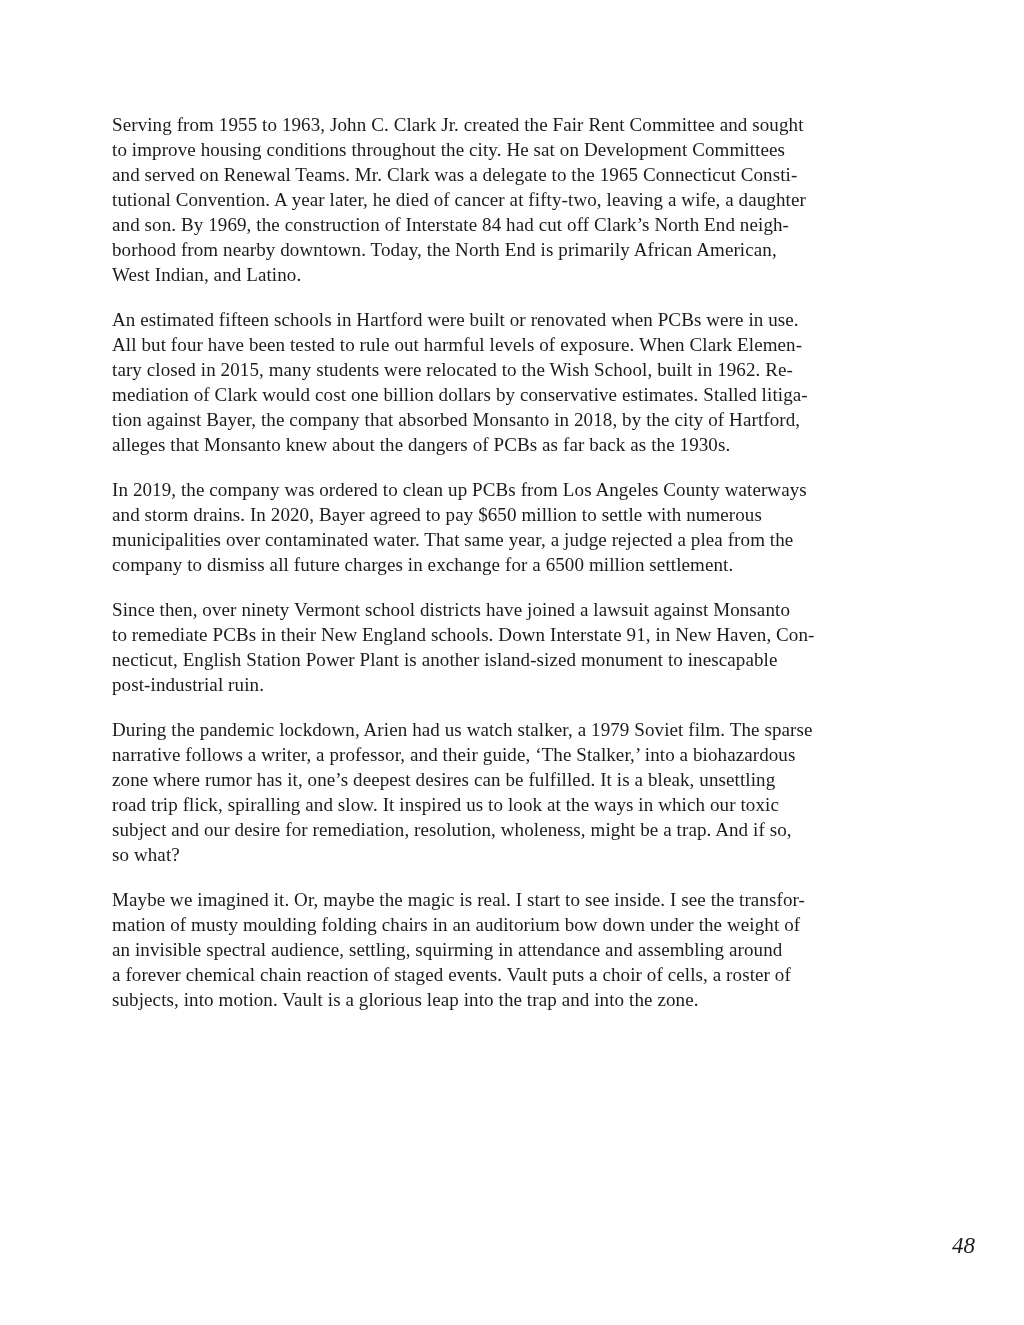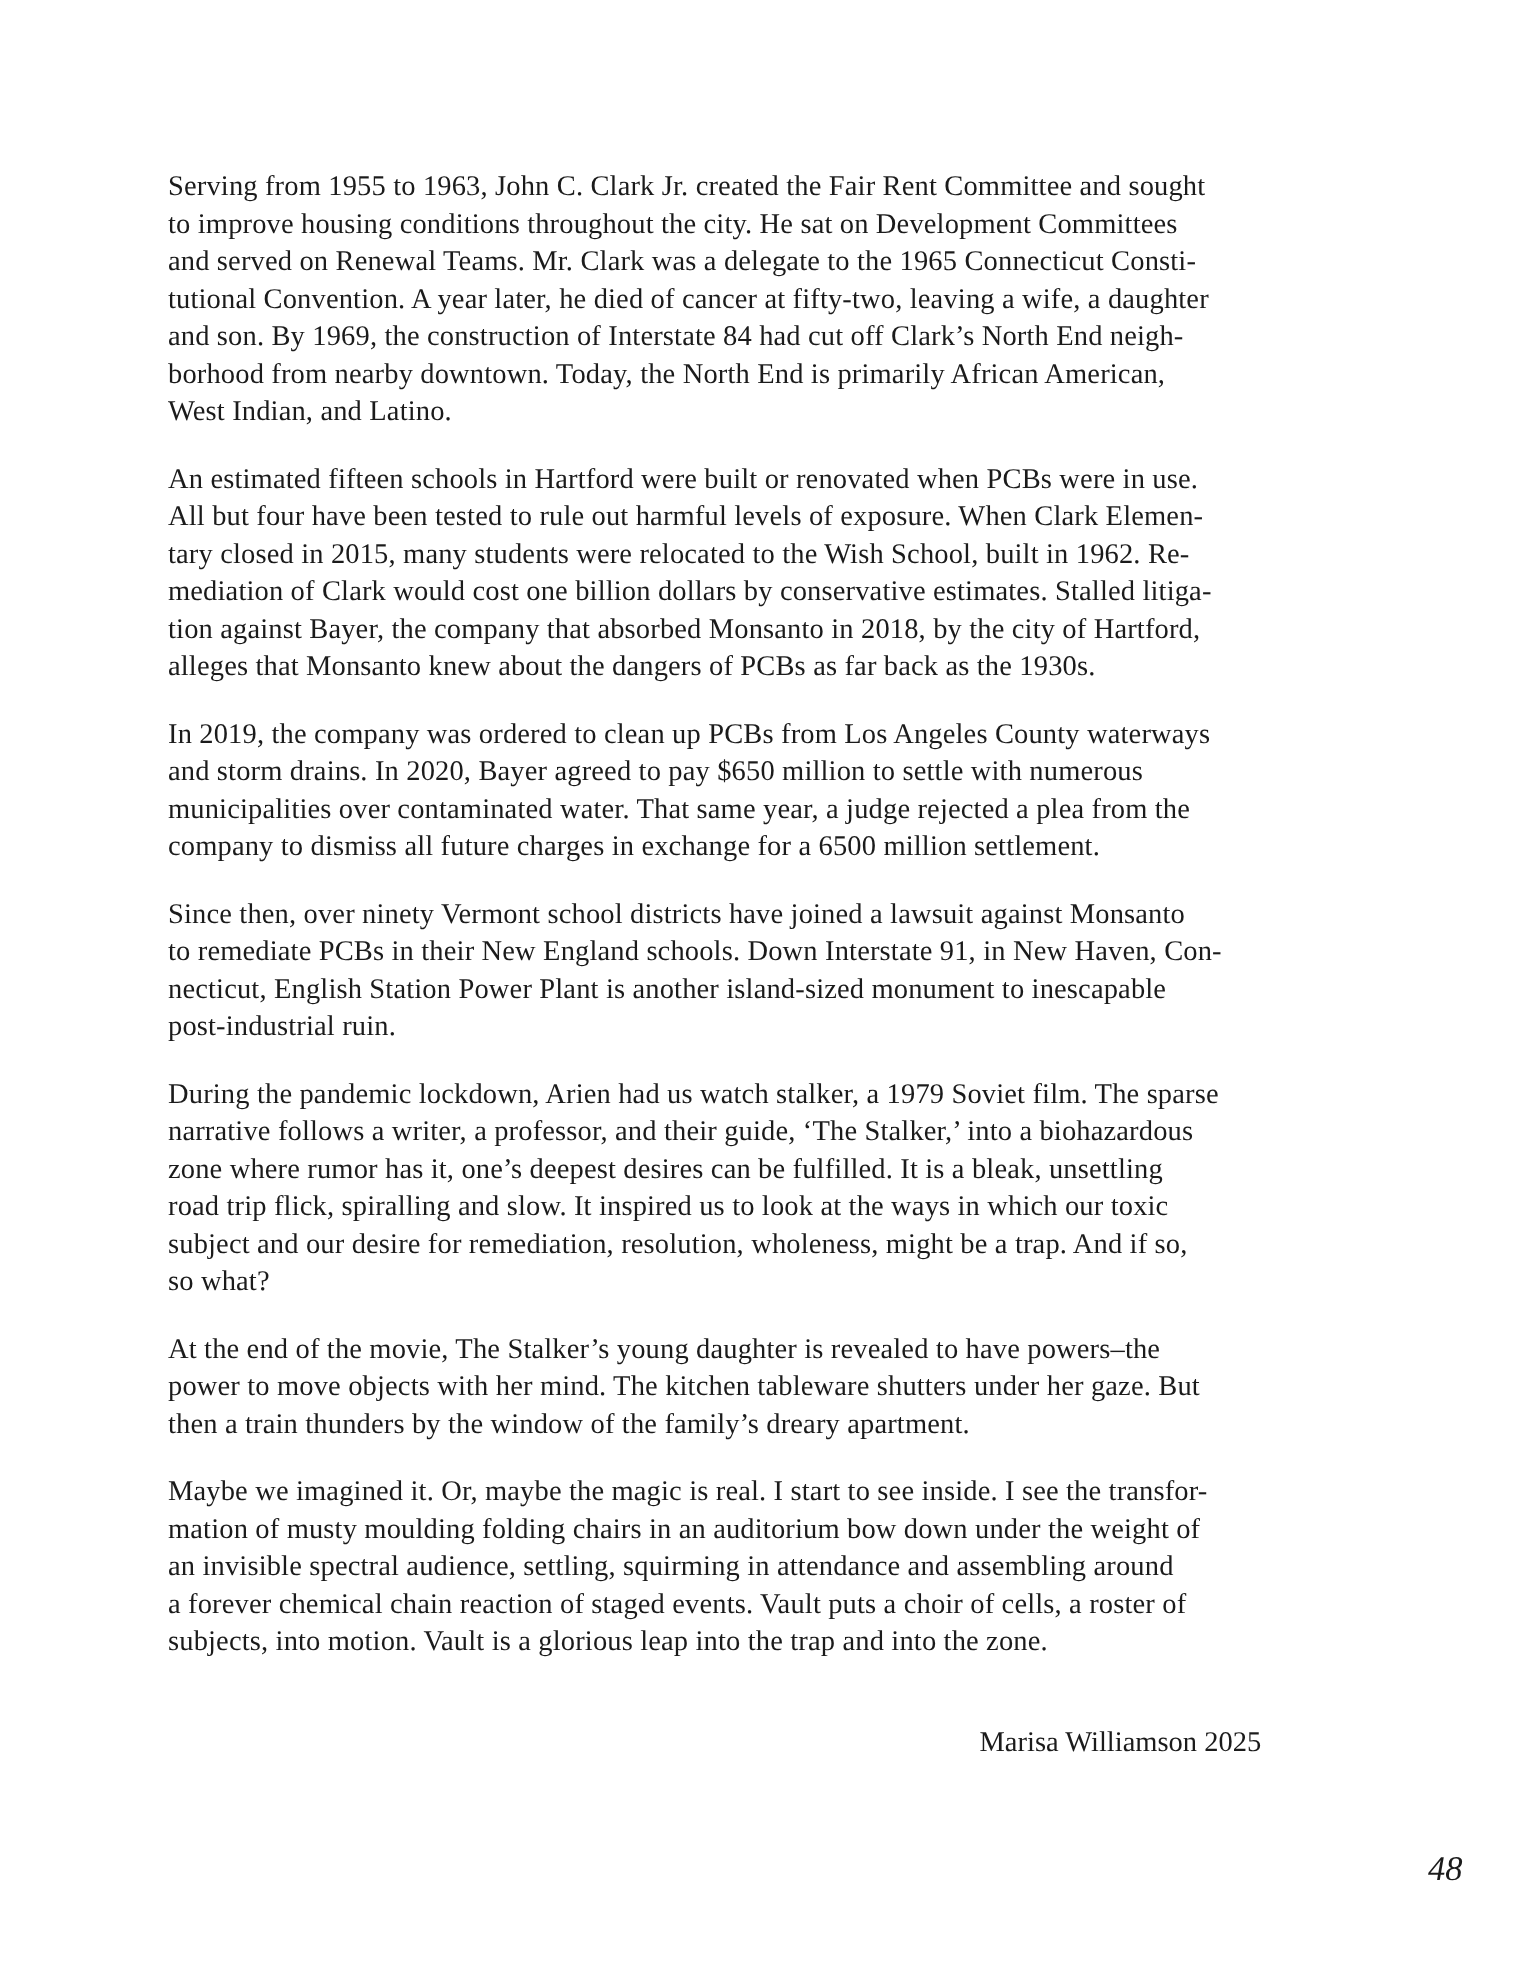--- a/index.html
+++ b/index.html
@@ -70,24 +70,20 @@
     <p class="paragraph">Since then, over ninety Vermont school districts have joined a lawsuit against Monsanto
 to remediate PCBs in their New England schools. Down Interstate 91, in New Haven, Con-
 necticut, English Station Power Plant is another island-sized monument to inescapable
 post-industrial ruin.</p>
     <p class="paragraph">During the pandemic lockdown, Arien had us watch stalker, a 1979 Soviet film. The sparse
 narrative follows a writer, a professor, and their guide, ‘The Stalker,’ into a biohazardous
 zone where rumor has it, one’s deepest desires can be fulfilled. It is a bleak, unsettling
 road trip flick, spiralling and slow. It inspired us to look at the ways in which our toxic
 subject and our desire for remediation, resolution, wholeness, might be a trap. And if so,
 so what?</p>
-    <p class="paragraph">At the end of the movie, The Stalker’s young daughter is revealed to have powers–the
-power to move objects with her mind. The kitchen tableware shutters under her gaze. But
-then a train thunders by the window of the family’s dreary apartment.</p>
     <p class="paragraph">Maybe we imagined it. Or, maybe the magic is real. I start to see inside. I see the transfor-
 mation of musty moulding folding chairs in an auditorium bow down under the weight of
 an invisible spectral audience, settling, squirming in attendance and assembling around
 a forever chemical chain reaction of staged events. Vault puts a choir of cells, a roster of
 subjects, into motion. Vault is a glorious leap into the trap and into the zone.</p>
-    <div class="signature">Marisa Williamson 2025</div>
   </div>
   <div class="page-number">48</div>
 </div>
 
 </body></html>

